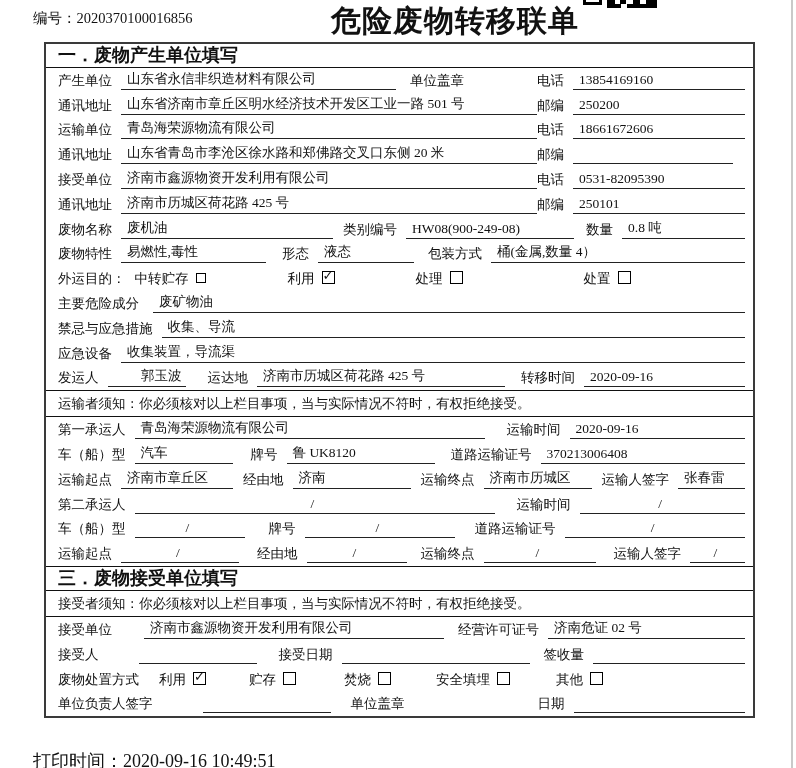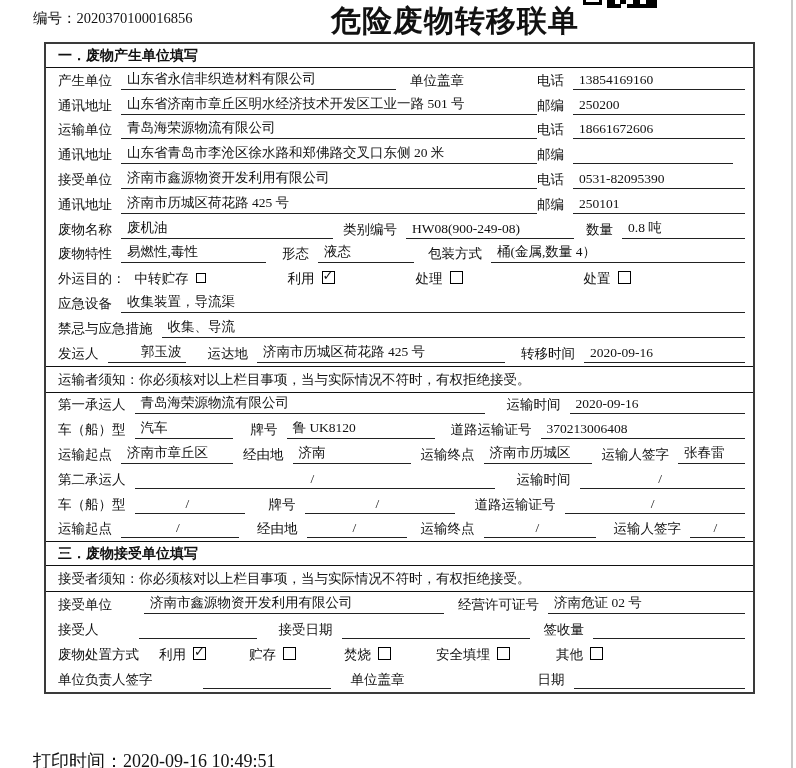--- a/index.html
+++ b/index.html
@@ -11,21 +11,21 @@
   
   .doc-no { position:absolute; left:33px; top:9px; font-size:14.5px; white-space:nowrap; }
   .doc-title { position:absolute; left:331px; top:1px; font-size:30px; font-weight:bold; letter-spacing:1px; white-space:nowrap; }
   .qr-frag { position:absolute; top:0; left:583px; width:74px; height:8px; }
   .qr-frag div { position:absolute; background:#000; }
   .qr-hollow { left:0; top:0; width:13px; height:2px; border:3px solid #000; border-top:none; background:transparent !important; }
   .edge-line { position:absolute; right:3px; top:0; width:2px; height:768px; background:#c9c9c9; }
 
   
   .form-box { position:absolute; left:44px; top:42px; width:711px; border:2px solid #3a3a3a; background:#fff; box-sizing:border-box; }
-  .sec-head { font-weight:bold; font-size:14px; padding:3px 10px 3px 12px; border-bottom:1.5px solid #111; line-height:17px; }
+  .sec-head { font-weight:bold; font-size:18px; padding:3px 10px 3px 12px; border-bottom:1.5px solid #111; line-height:17px; }
   .sec { border-top:1.5px solid #111; }
   .notice { padding:4px 10px 4px 12px; border-bottom:1px solid #111; line-height:17px; white-space:nowrap; }
   .row { display:flex; align-items:flex-end; height:24.8px; padding:0 8px 3px 12px; box-sizing:border-box; }
   .lbl { white-space:nowrap; padding-right:9px; flex:none; }
   .fld { border-bottom:1px solid #222; white-space:nowrap; overflow:hidden; padding:0 4px 1px 6px; box-sizing:border-box; flex:none; min-height:17px; }
   .grow { flex:1 1 auto; }
   .plain { border-bottom:none; }
   .ctr { text-align:center; padding-left:0; }
 
   
@@ -121,29 +121,33 @@
     </div>
 
     <div class="row">
       <span class="lbl">外运目的：</span>
       <span class="opt" style="width:153px;"><span>中转贮存</span><span class="box sm"></span></span>
       <span class="opt" style="width:128px;"><span>利用</span><span class="box checked"></span></span>
       <span class="opt" style="width:168px;"><span>处理</span><span class="box"></span></span>
       <span class="opt grow"><span>处置</span><span class="box"></span></span>
     </div>
 
+    <div class="row">
+      <span class="lbl" style="padding-right:14px;">主要危险成分</span>
+      <span class="fld grow">废矿物油</span>
+    </div>
+
+    <div class="row">
+      <span class="lbl">禁忌与应急措施</span>
+      <span class="fld grow">收集、导流</span>
+    </div>
 
     <div class="row">
       <span class="lbl">应急设备</span>
       <span class="fld grow">收集装置，导流渠</span>
-    </div>
-
-    <div class="row">
-      <span class="lbl">禁忌与应急措施</span>
-      <span class="fld grow">收集、导流</span>
     </div>
 
     <div class="row">
       <span class="lbl">发运人</span>
       <span class="fld" style="width:78px;text-align:right;">郭玉波</span>
       <span class="lbl" style="padding-left:22px;">运达地</span>
       <span class="fld" style="width:248px;">济南市历城区荷花路 425 号</span>
       <span class="lbl" style="padding-left:16px;">转移时间</span>
       <span class="fld grow">2020-09-16</span>
     </div>

